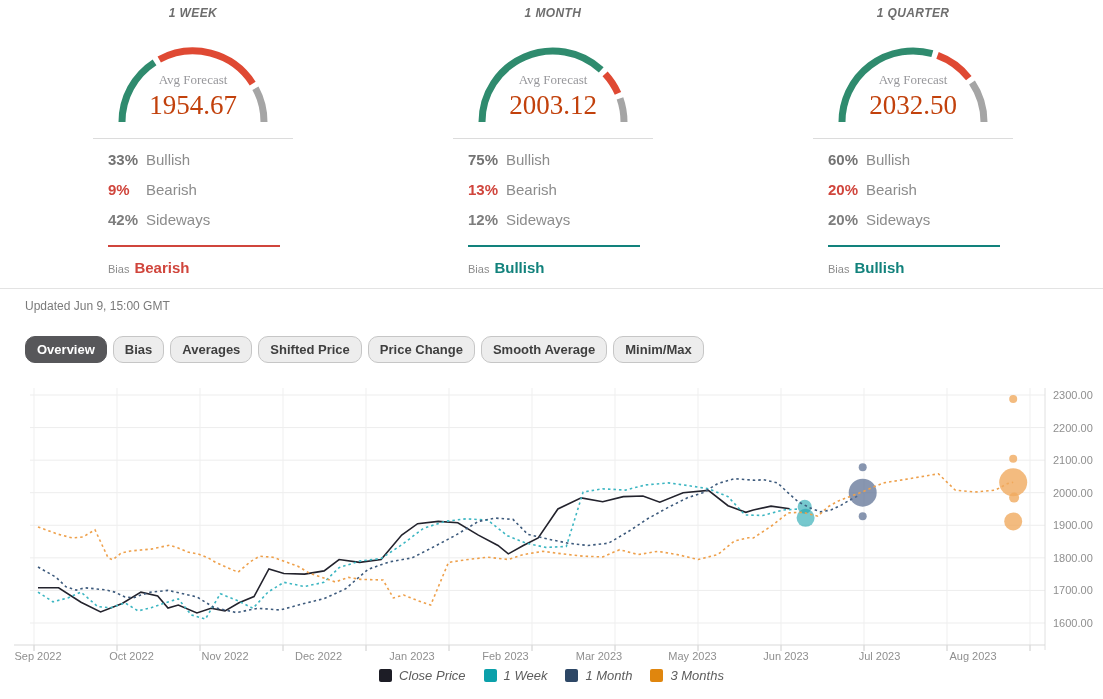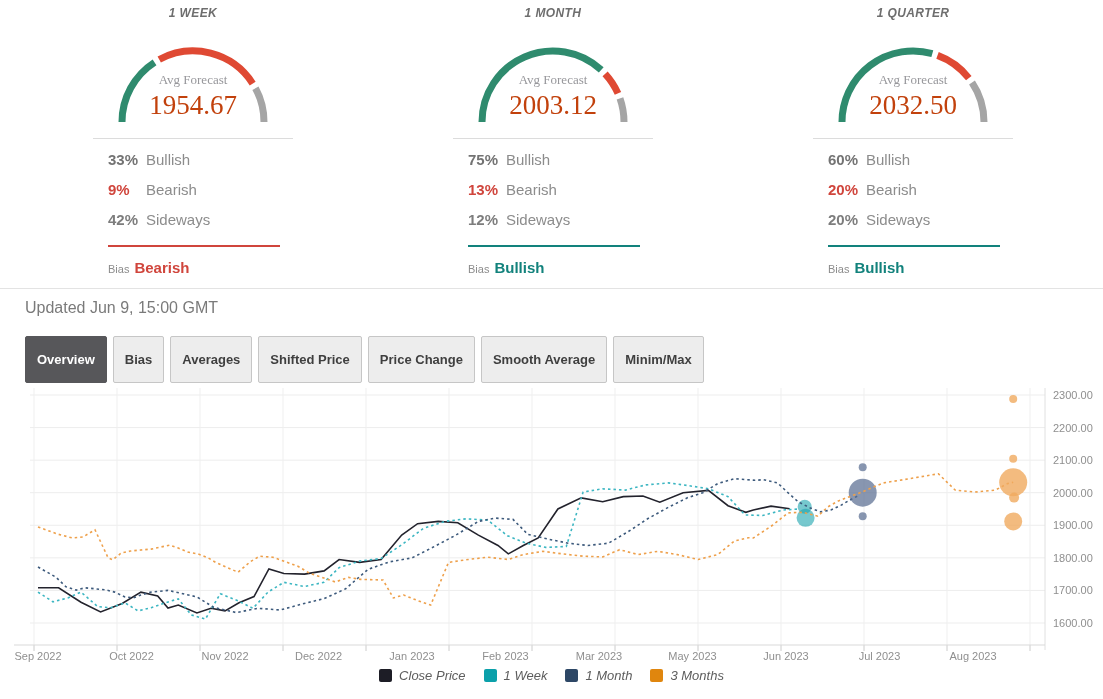--- a/index.html
+++ b/index.html
@@ -23,23 +23,23 @@
   .v-bearish{color:#d0453c;}
   .v-sideways{color:#7d7d7d;}
   .pct-label{color:#8c8c8c;}
   .bias-divider{margin:4px 0 0 15px;width:172px;border-top:2px solid #999;}
   .bias-row{padding:12px 0 0 15px;font-size:15px;}
   .bias-label{font-size:11px;color:#8c8c8c;margin-right:5px;}
   .bias-value{font-weight:bold;}
   .c-bearish{color:#d0453c;border-color:#d0453c;}
   .c-bullish{color:#12827c;border-color:#12827c;}
   .hr{position:absolute;top:288px;left:0;width:1103px;border-top:1px solid #e3e3e3;}
-  .updated{position:absolute;top:299px;left:25px;font-size:16px;color:#7a7a7a;}
+  .updated{position:absolute;top:299px;left:25px;font-size:12px;color:#7a7a7a;}
   .tabs{position:absolute;top:336px;left:25px;display:flex;gap:6px;}
-  .tab{font-size:13px;font-weight:bold;color:#3f3f3f;background:#ededed;border:1px solid #c6c6c6;border-radius:2px;padding:15px 11px;cursor:pointer;white-space:nowrap;}
+  .tab{font-size:13px;font-weight:bold;color:#3f3f3f;background:#ededed;border:1px solid #c6c6c6;border-radius:10px;padding:5px 11px;cursor:pointer;white-space:nowrap;}
   .tab.active{background:#57575a;border-color:#57575a;color:#fff;}
   .chart{position:absolute;top:384px;left:0;width:873px;height:315px;}
   .chart svg{position:absolute;left:0;top:0;}
   .legend{position:absolute;left:0;top:284px;width:1103px;display:flex;justify-content:center;gap:18px;font-style:italic;}
   .legend-item{display:flex;align-items:center;gap:7px;font-size:13px;color:#5d5d5d;cursor:pointer;}
   .legend-swatch{width:13px;height:13px;border-radius:2px;display:inline-block;}
 </style>
 </head>
 <body>
 

